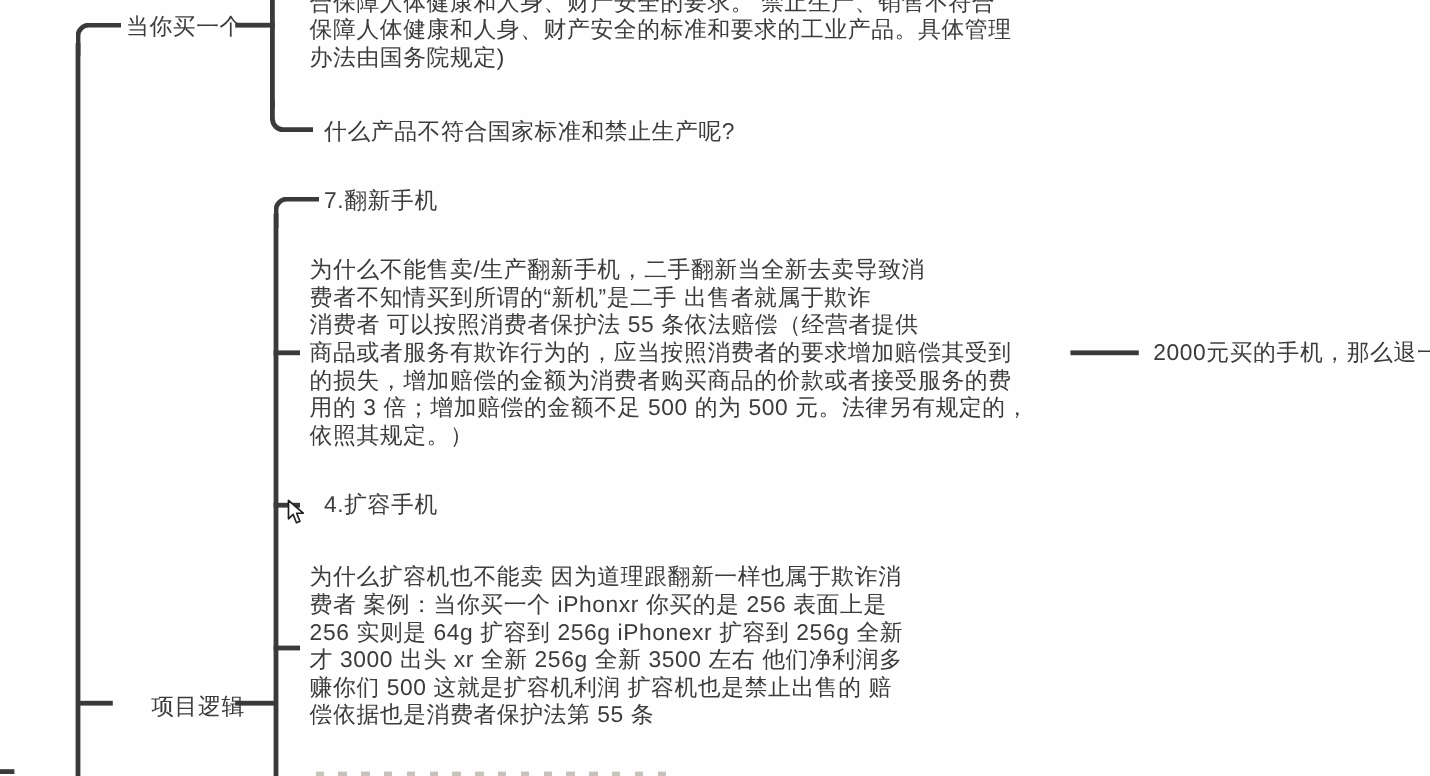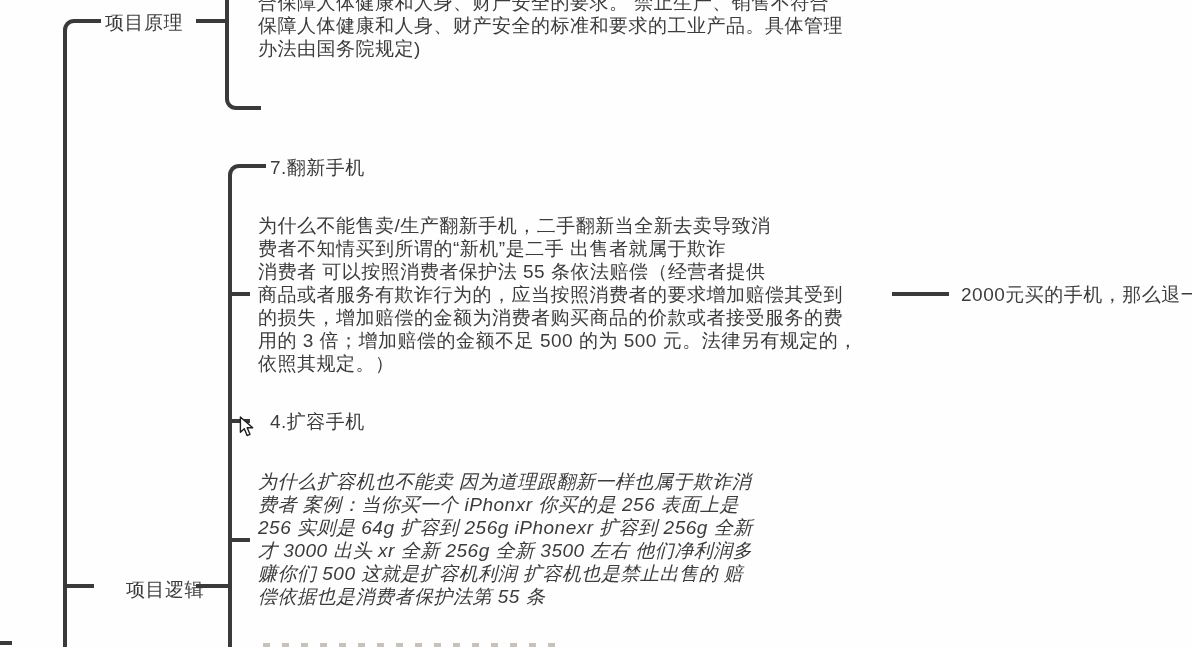--- a/index.html
+++ b/index.html
@@ -35,49 +35,50 @@
 </style>
 </head>
 <body>
 
 <div class="canvas">
 
   <div class="corner tl" style="left:63px;top:19px;width:34px;height:24px;"></div>
   <div class="ln v" style="left:63px;top:36px;height:611px;"></div>
   <div class="ln h" style="left:0px;top:641px;width:12px;"></div>
 
-  <div class="topic" style="left:105px;top:11px;">项目原理</div>
+  <div class="topic" style="left:105px;top:11px;">当你买一个</div>
   <div class="ln h" style="left:196px;top:19px;width:33px;"></div>
   <div class="ln v" style="left:225px;top:0px;height:90px;"></div>
   <div class="corner bl" style="left:225px;top:84px;width:32px;height:22px;"></div>
 
   <div class="para" style="left:258px;top:-9px;">合保障人体健康和人身、财产安全的要求。 禁止生产、销售不符合
 保障人体健康和人身、财产安全的标准和要求的工业产品。具体管理
 办法由国务院规定)</div>
+  <div class="topic" style="left:270px;top:99px;">什么产品不符合国家标准和禁止生产呢?</div>
 
   <div class="corner tl" style="left:228px;top:164px;width:34px;height:22px;"></div>
   <div class="ln v" style="left:228px;top:178px;height:469px;"></div>
   <div class="ln h" style="left:228px;top:292px;width:22px;"></div>
   <div class="ln h" style="left:228px;top:419px;width:22px;"></div>
   <div class="ln h" style="left:228px;top:538px;width:22px;"></div>
 
   <div class="topic" style="left:270px;top:156px;">7.翻新手机</div>
   <div class="para" style="left:258px;top:214px;">为什么不能售卖/生产翻新手机，二手翻新当全新去卖导致消
 费者不知情买到所谓的“新机”是二手 出售者就属于欺诈
 消费者 可以按照消费者保护法 55 条依法赔偿（经营者提供
 商品或者服务有欺诈行为的，应当按照消费者的要求增加赔偿其受到
 的损失，增加赔偿的金额为消费者购买商品的价款或者接受服务的费
 用的 3 倍；增加赔偿的金额不足 500 的为 500 元。法律另有规定的，
 依照其规定。）</div>
 
   <div class="ln h" style="left:892px;top:292px;width:57px;"></div>
   <div class="topic nowrap" style="left:961px;top:283px;">2000元买的手机，那么退一</div>
 
   <div class="topic" style="left:270px;top:410px;">4.扩容手机</div>
-  <div class="para" style="left:258px;top:470px;font-style:italic;">为什么扩容机也不能卖 因为道理跟翻新一样也属于欺诈消
+  <div class="para" style="left:258px;top:470px;">为什么扩容机也不能卖 因为道理跟翻新一样也属于欺诈消
 费者 案例：当你买一个 iPhonxr 你买的是 256 表面上是
 256 实则是 64g 扩容到 256g iPhonexr 扩容到 256g 全新
 才 3000 出头 xr 全新 256g 全新 3500 左右 他们净利润多
 赚你们 500 这就是扩容机利润 扩容机也是禁止出售的 赔
 偿依据也是消费者保护法第 55 条</div>
 
   <div class="ln h" style="left:66px;top:584px;width:28px;"></div>
   <div class="topic" style="left:105px;top:578px;margin-left:21px;">项目逻辑</div>
   <div class="ln h" style="left:196px;top:584px;width:34px;"></div>
 

